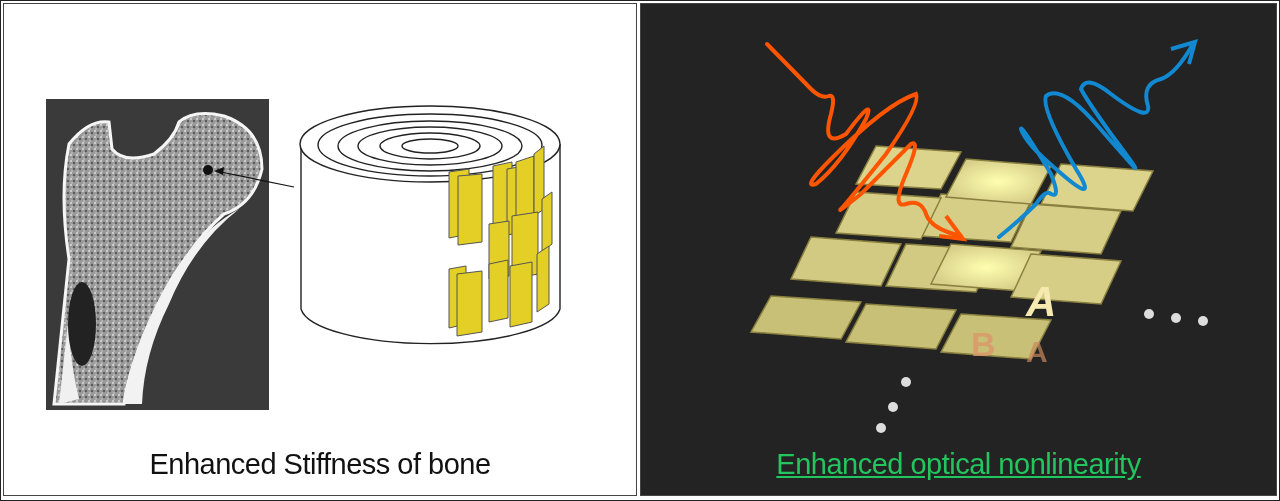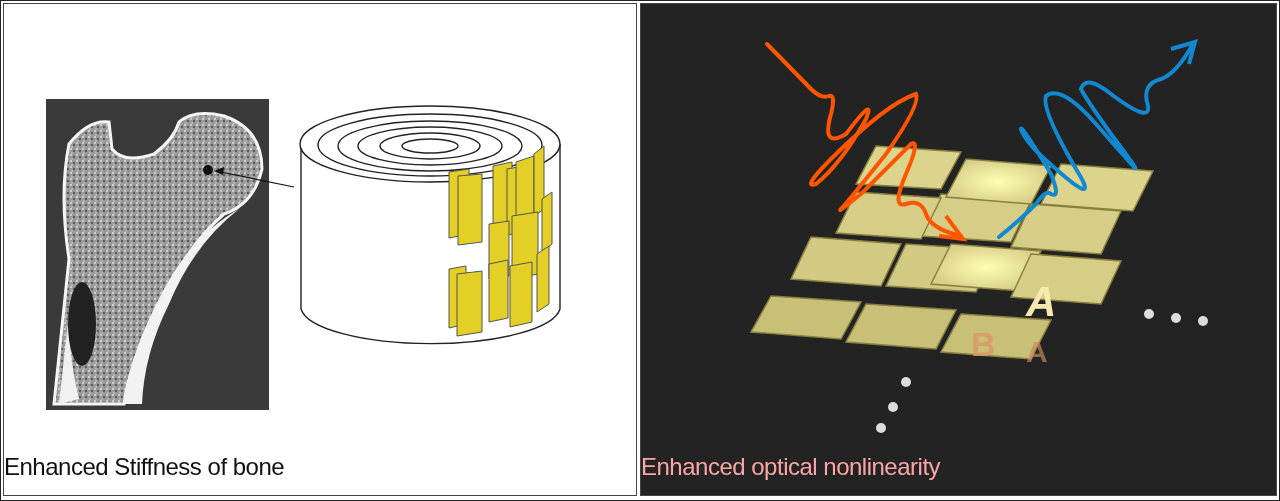--- a/index.html
+++ b/index.html
@@ -1,23 +1,23 @@
 <!DOCTYPE html>
 <html><head>
 <meta charset="utf-8">
 <style>
   html, body { margin:0; padding:0; }
   body { width:1280px; height:501px; background:#fff; position:relative; overflow:hidden; font-family:"Liberation Sans", sans-serif; }
   .frame { position:absolute; left:0; top:0; width:1278px; height:499px; border:1px solid #222; }
   .panel { position:absolute; top:3px; height:493px; }
   .left { left:3px; width:634px; background:#fff; border:1px solid #444; box-sizing:border-box; }
   .right { left:640px; width:637px; background:#232323; box-sizing:border-box; border:1px solid #444; }
-  .caption { position:absolute; bottom:14px; left:0; width:100%; font-size:24px; letter-spacing:-0.5px; }
+  .caption { position:absolute; bottom:14px; left:0; width:100%; text-align:center; font-size:29px; letter-spacing:-0.5px; }
   .left .caption { color:#111; }
-  .right .caption { color:#fca5a5; }
+  .right .caption { color:#22c55e;text-decoration:underline; }
   svg { position:absolute; left:0; top:0; }
 </style>
 </head>
 <body>
 
 <div class="frame"></div>
 
 <div class="panel left">
   <svg width="634" height="493" viewBox="0 0 634 493">
     <defs>

